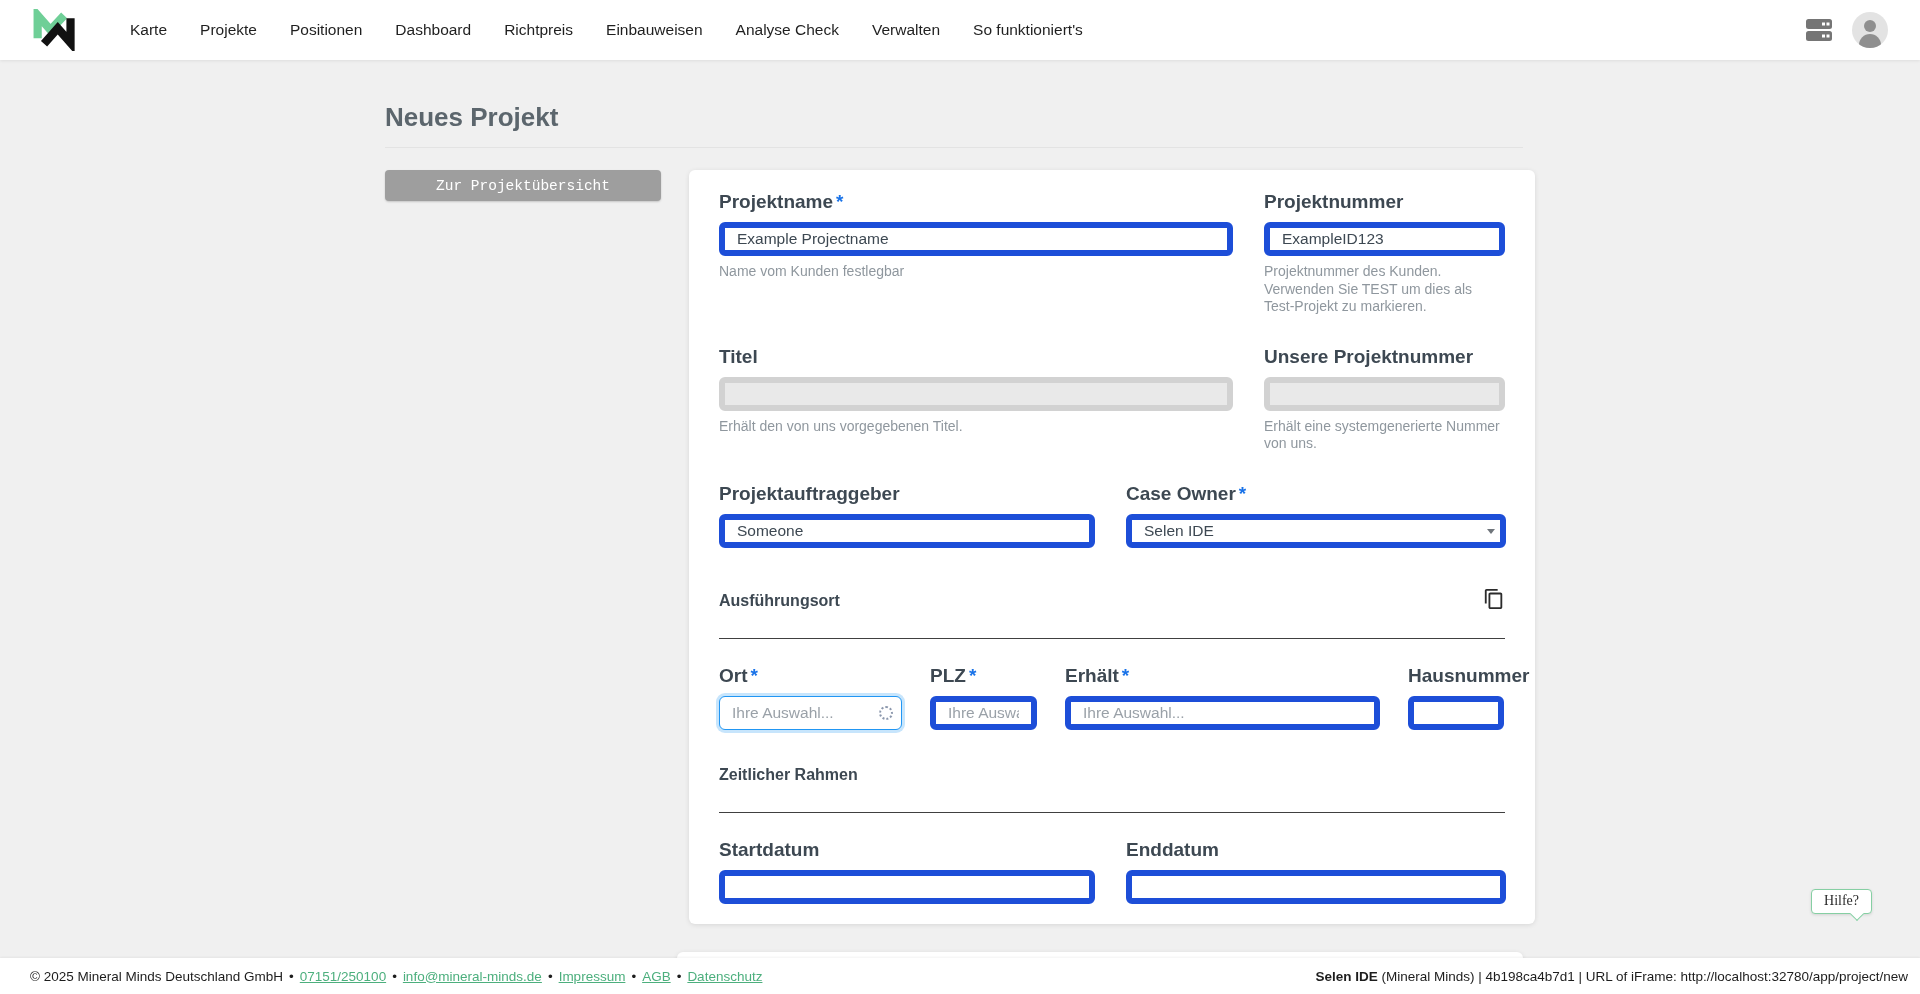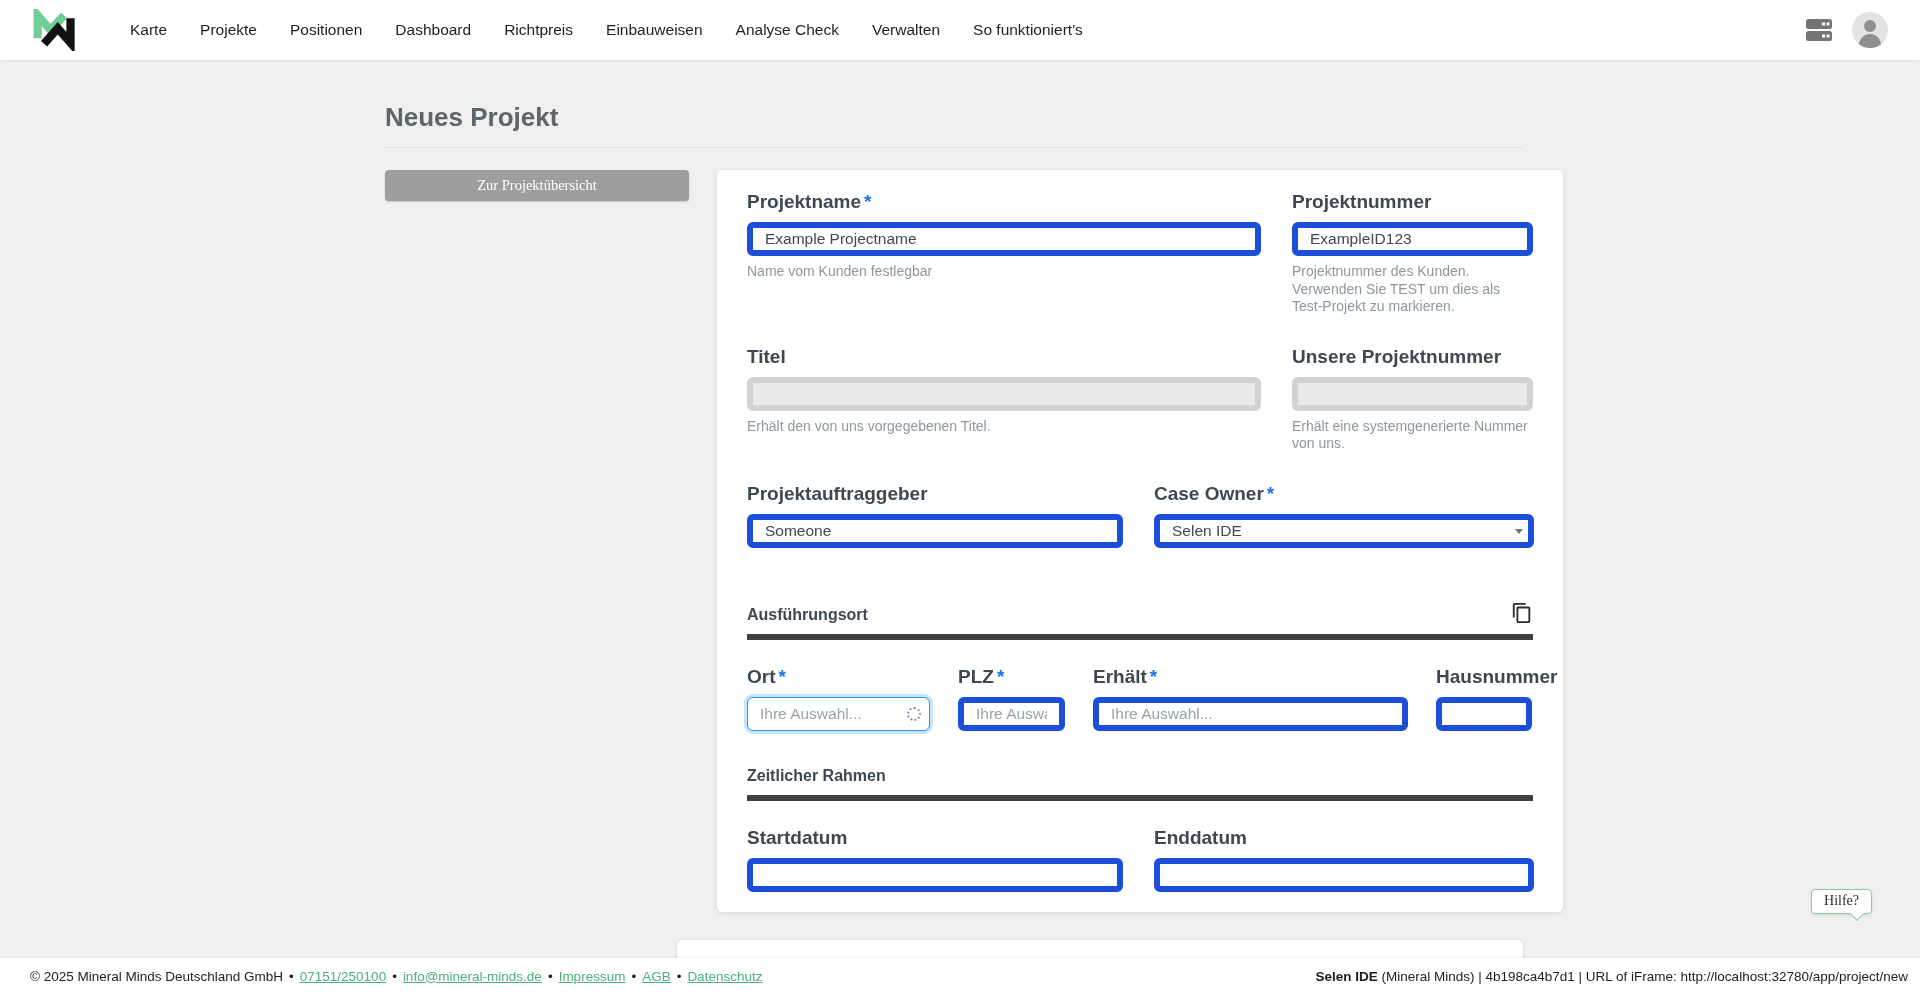--- a/index.html
+++ b/index.html
@@ -39,24 +39,24 @@
   
   .content { margin-left:385px; width:1138px; }
   .page-title {
     font-size:26px; font-weight:700; color:#5c666d;
     padding:42px 0 14px 0;
     border-bottom:1px solid #e3e3e3;
   }
   .main-row { display:flex; margin-top:22px; align-items:flex-start; }
 
   .back-btn {
-    width:304px; height:31px;
+    width:276px; height:31px;
     background:#9e9e9e; color:#ffffff;
     border:none; border-radius:4px;
-    font-family:Liberation Serif, serif;
+    font-family:Liberation Mono, monospace;
     font-size:14.5px; cursor:pointer;
     box-shadow:0 1px 2px rgba(0,0,0,0.18);
     margin-right:28px; flex:none;
   }
 
   .card {
     width:846px; background:#ffffff; border-radius:6px;
     box-shadow:0 1px 5px rgba(0,0,0,0.10);
     padding:21px 30px 20px 30px;
   }
@@ -105,22 +105,22 @@
   .input-wrap { position:relative; }
   .spinner {
     position:absolute; right:9px; top:10px;
     width:14px; height:14px; border-radius:50%;
     border:2px dotted #8c98ad;
   }
 
   
   .section-head {
     display:flex; justify-content:space-between; align-items:flex-end;
-    border-bottom:6px solid #404040;
-    padding-bottom:10px; margin:54px 0 26px 0;
+    border-bottom:1px solid #404040;
+    padding-bottom:28px; margin:40px 0 26px 0;
   }
   .section-title { font-size:16px; font-weight:700; color:#3d4852; }
   .section-title.plain { font-weight:500; color:#4a5159; }
   .copy-btn { background:none; border:none; cursor:pointer; color:#2b2b2b; padding:0; line-height:0; }
 
   .ort-row { display:flex; margin-bottom:0; }
   .c-ort   { width:183px; margin-right:28px; flex:none; }
   .c-plz   { width:107px; margin-right:28px; flex:none; }
   .c-str   { width:315px; margin-right:28px; flex:none; }
   .c-hnr   { width:96px;  flex:none; }

